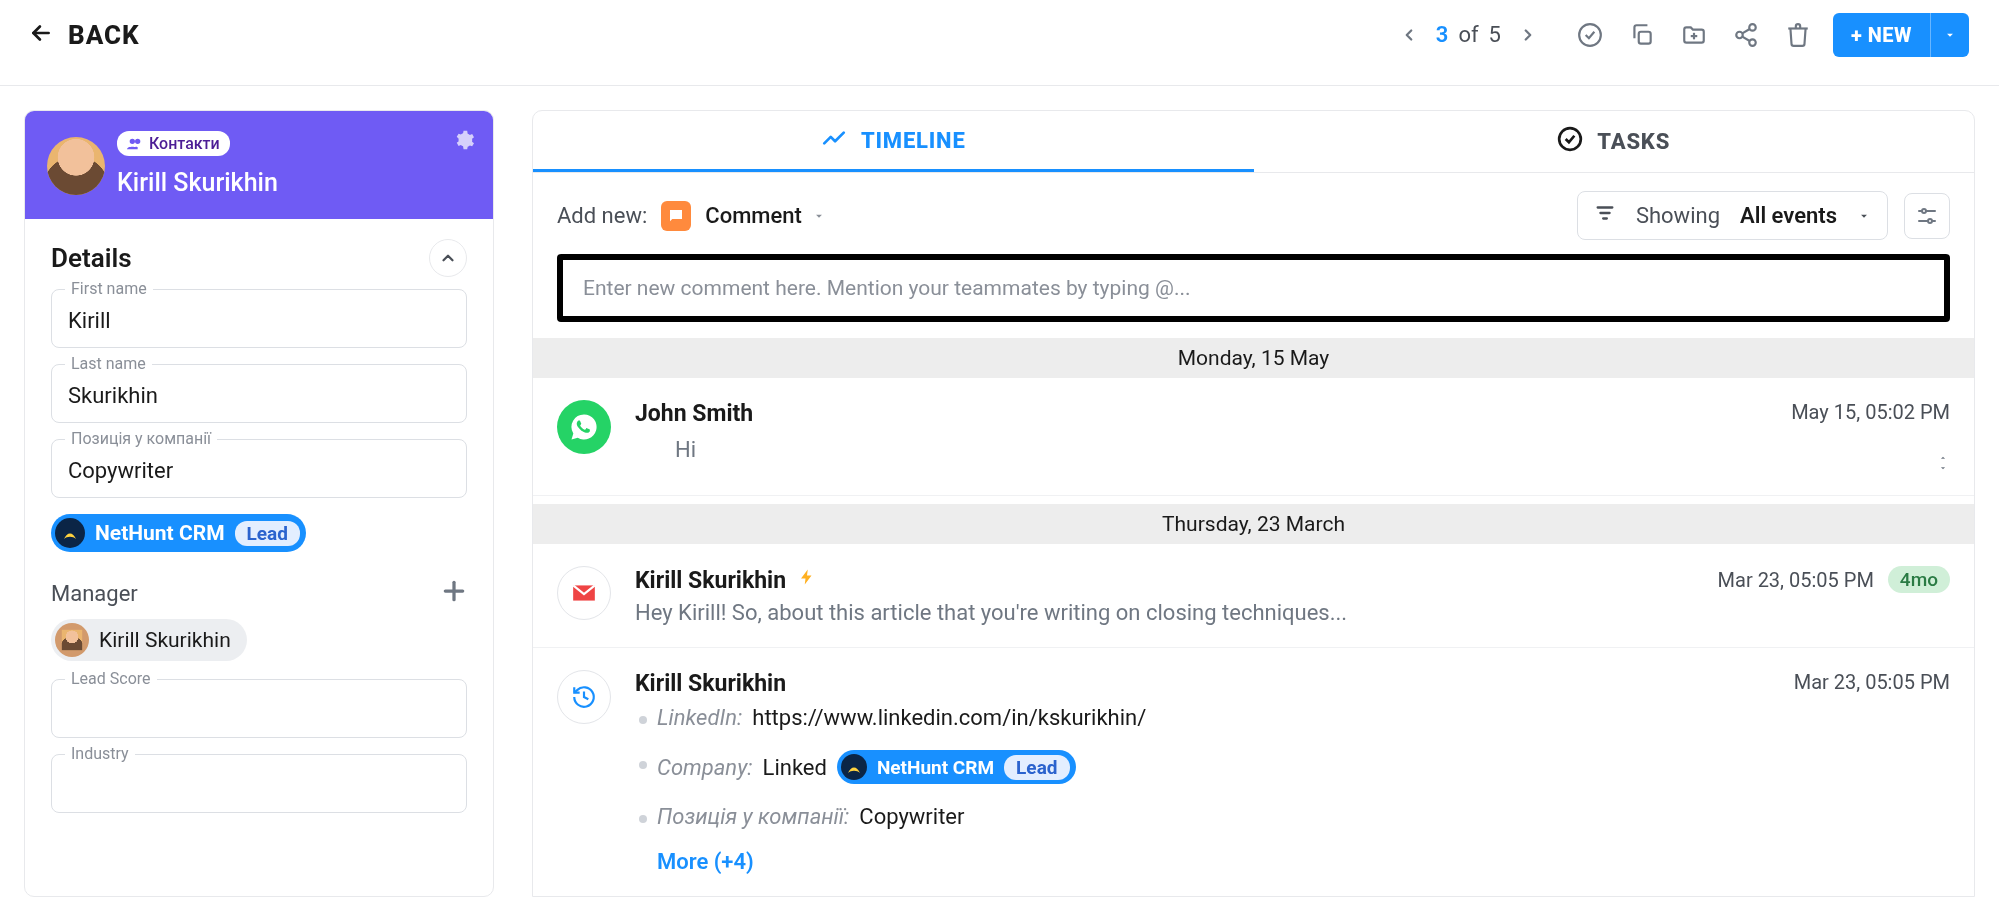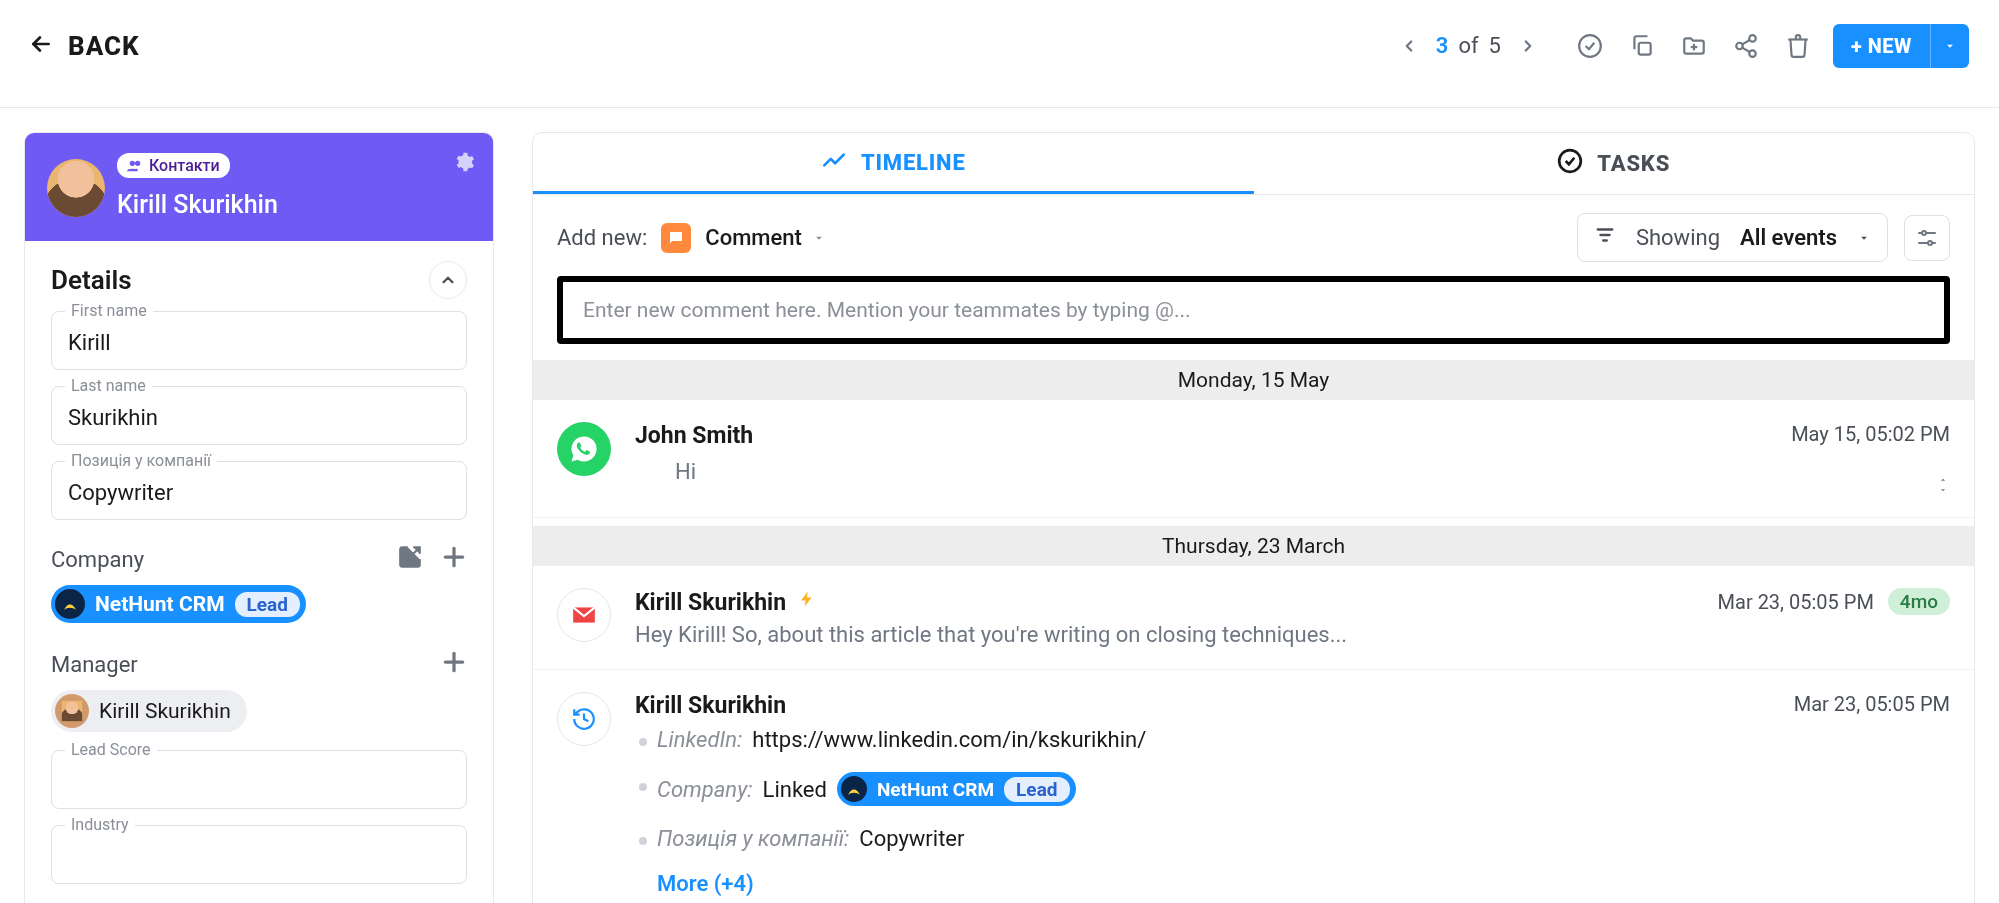--- a/index.html
+++ b/index.html
@@ -1,19 +1,19 @@
 <!DOCTYPE html>
 <html><head>
 <meta charset="utf-8">
 <style>
   * { box-sizing: border-box; margin: 0; padding: 0; font-family: -apple-system, BlinkMacSystemFont, "Segoe UI", Roboto, Helvetica, Arial, sans-serif; }
   body { background: #fff; color: #1a1a1a; width: 1999px; height: 903px; overflow: hidden; }
   
   
-  .topbar { height: 108px; border-bottom: 1px solid #e8e9ec; display: flex; align-items: center; justify-content: space-between; padding: 0 30px 16px 28px; }
+  .topbar { height: 86px; border-bottom: 1px solid #e8e9ec; display: flex; align-items: center; justify-content: space-between; padding: 0 30px 16px 28px; }
   .back-group { display: flex; align-items: center; gap: 14px; cursor: pointer; }
   .back-text { font-size: 26px; font-weight: 800; letter-spacing: 1px; color: #1a1a1a; }
   .topbar-right { display: flex; align-items: center; gap: 18px; }
   .pager { display: flex; align-items: center; gap: 10px; font-size: 22px; color: #4a4f57; margin-right: 10px; }
   .pager .cur { color: #1890ff; font-weight: 600; }
   .icon-btn { width: 34px; height: 34px; display: flex; align-items: center; justify-content: center; color: #6f7782; cursor: pointer; }
   .icon-btn svg { width: 26px; height: 26px; }
   .pager .icon-btn svg { width: 18px; height: 18px; }
   .new-group { display: flex; }
   .new-btn { background: #1890ff; color: #fff; font-weight: 800; font-size: 20px; letter-spacing: 0.5px; padding: 10px 18px; border-radius: 6px 0 0 6px; display: flex; align-items: center; cursor: pointer; }
@@ -222,34 +222,20 @@
     </div>
     <div class="field">
       <label>Last name</label>
       <input type="text" value="Skurikhin" style="">
     </div>
     <div class="field">
       <label>Позиція у компанії</label>
       <input type="text" value="Copywriter" style="">
     </div>
 
-    <div class="sub-header">
-      <span>Company</span>
-      <div class="mini-icons">
-        <span><svg viewBox="0 0 24 24" fill="none" stroke="#6f7782" stroke-width="2">
-              <path d="M15 3h6v6"></path>
-              <path d="M10 14L21 3"></path>
-              <path d="M21 14v5a2 2 0 0 1-2 2H5a2 2 0 0 1-2-2V5a2 2 0 0 1 2-2h5"></path>
-            </svg></span>
-        <span><svg viewBox="0 0 24 24" fill="none" stroke="#6f7782" stroke-width="3" stroke-linecap="round">
-              <line x1="12" y1="4" x2="12" y2="20"></line>
-              <line x1="4" y1="12" x2="20" y2="12"></line>
-            </svg></span>
-      </div>
-    </div>
     <div class="chip-row">
       <span class="company-chip">
         <span class="cimg">
             <svg viewBox="0 0 24 24">
               <path d="M4 20c4-10 12-10 16 0-4-4-12-4-16 0z"></path>
             </svg>
           </span>
         <span>NetHunt CRM</span>
         <span class="lead-badge">Lead</span>
       </span>

